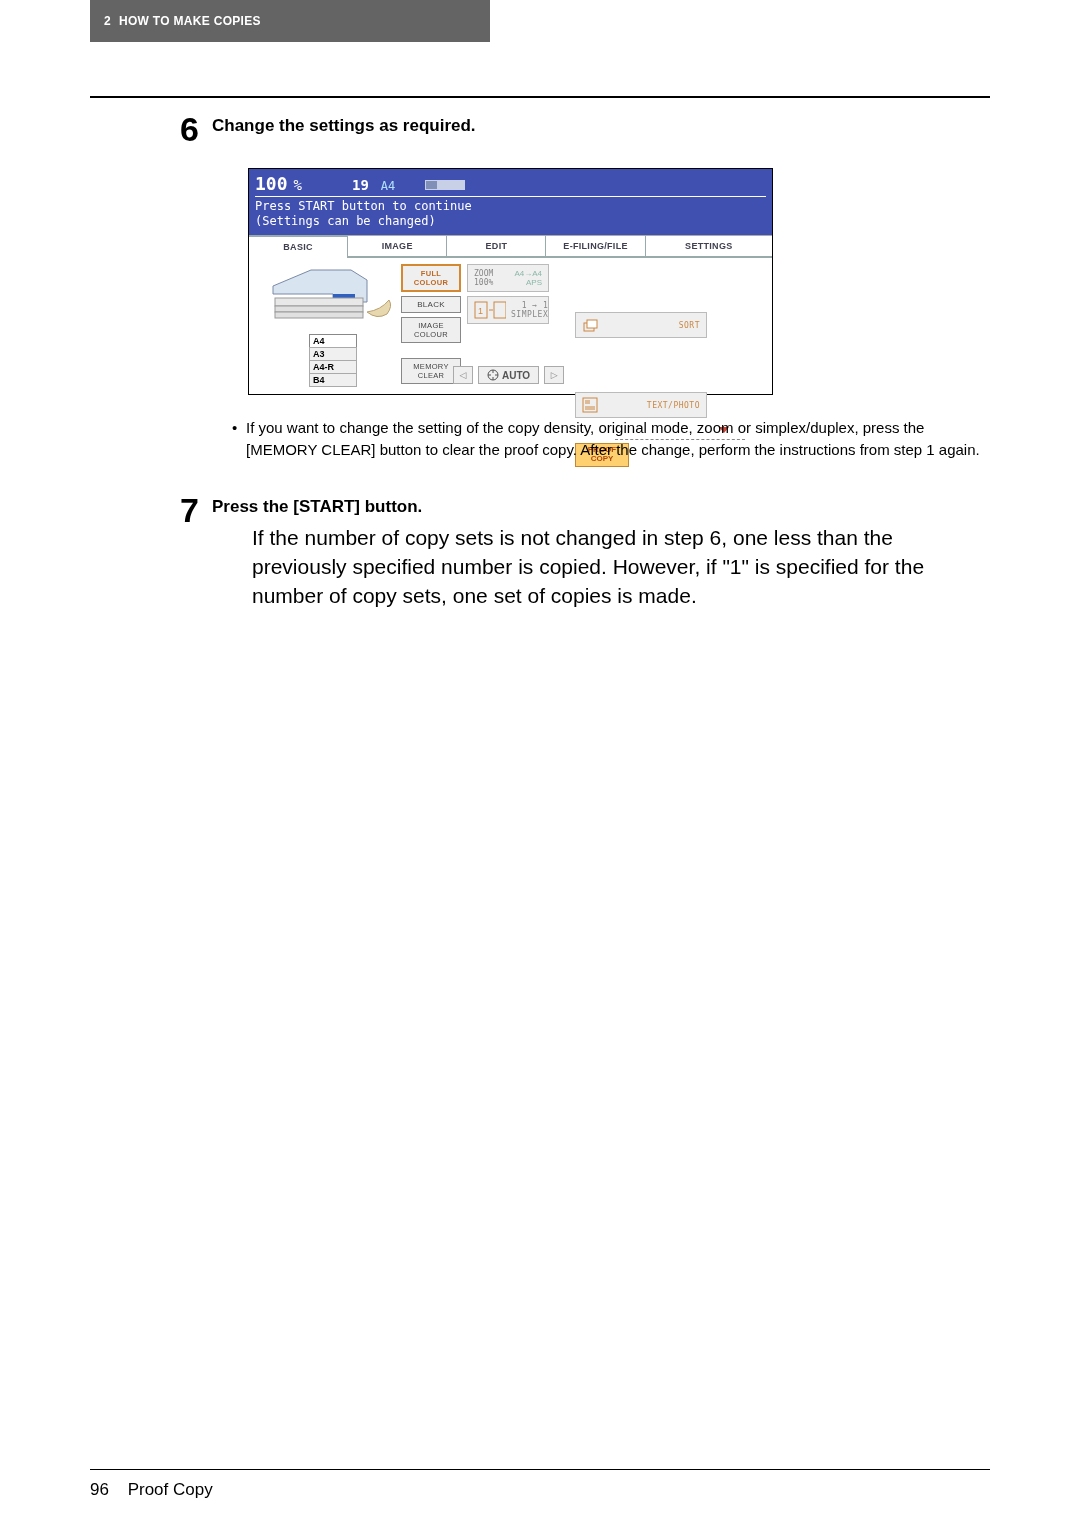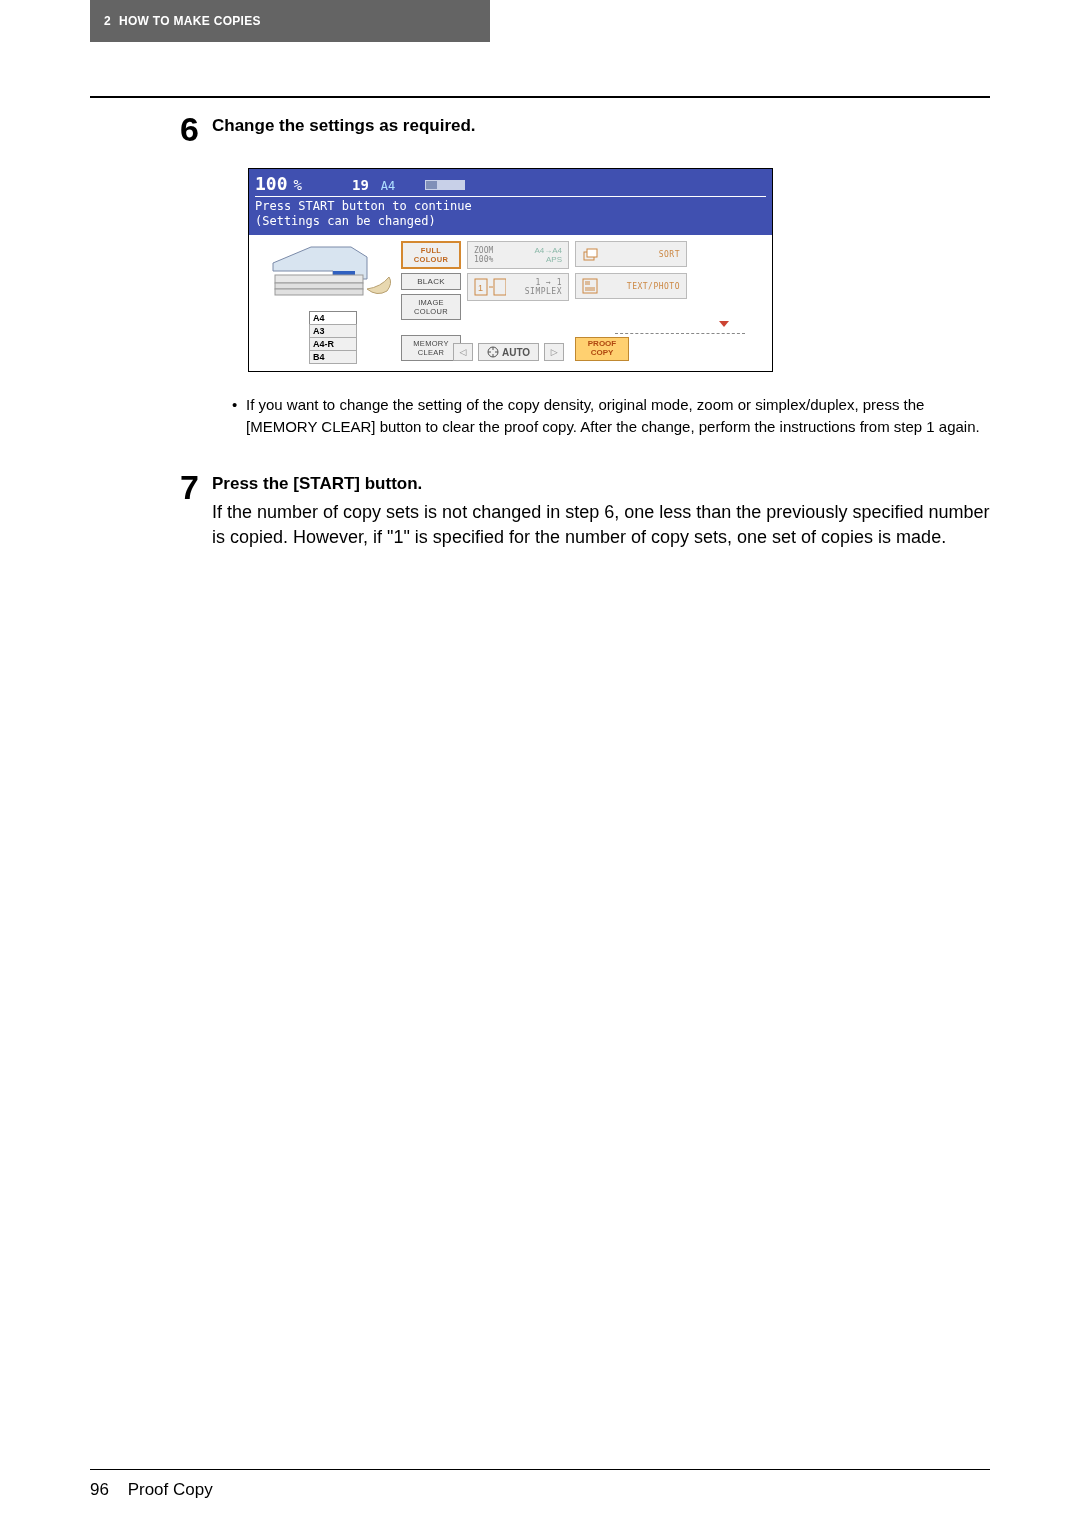--- a/index.html
+++ b/index.html
@@ -58,22 +58,23 @@
     .step-body {
       flex: 1;
       padding-top: 6px;
     }
     .step-title {
       font-weight: bold;
       font-size: 17px;
       margin-bottom: 6px;
     }
     .step-text {
-      font-size: 18px;
+      font-size: 21px;
       line-height: 1.4;
+      margin-left: 40px;
     }
     .screenshot {
       margin: 22px 0 22px 68px;
       width: 525px;
       border: 1px solid #000;
       background: #f97316;
     }
     .sc-top {
       background: #4050b0;
       color: #fff;
@@ -163,31 +164,31 @@
       font-weight: bold;
     }
     .sc-btn.tiny { font-size: 7.5px; }
     .sc-opt {
       display: flex;
       align-items: center;
       gap: 5px;
       background: #efefef;
       border: 1px solid #bbb;
       padding: 4px 6px;
-      width: 102px;
+      width: 82px;
       color: #888;
       font-size: 8px;
     }
     .sc-opt .lbl { flex: 1; text-align: right; font-family: monospace; letter-spacing: 0.5px; }
     .sc-opt svg, .sc-opt .icnbox { flex-shrink: 0; }
     .sc-right {
       width: 112px;
       gap: 6px;
     }
-    .sc-right .sc-opt { width: 112px; }
+    .sc-right .sc-opt { width: 132px; margin-top: 48px; }
     .sc-right .sc-opt .lbl { color: #cc8844; }
     .sc-footer-row {
       display: flex;
       align-items: center;
       gap: 5px;
       margin-top: auto;
     }
     .sc-arrow {
       width: 20px; height: 18px;
       background: #efefef;
@@ -284,20 +285,27 @@
       <div class="sc-line1">
         <span class="sc-big">100</span>
         <span class="sc-pct">%</span>
         <span class="sc-count">19</span>
         <span class="sc-paper">A4</span>
         <span class="sc-bar"></span>
       </div>
       <div class="sc-msg1">Press START button to continue</div>
       <div class="sc-msg2">(Settings can be changed)</div>
     </div>
+    <div class="sc-tabs">
+      <div class="sc-tab active">BASIC</div>
+      <div class="sc-tab">IMAGE</div>
+      <div class="sc-tab">EDIT</div>
+      <div class="sc-tab">E-FILING/FILE</div>
+      <div class="sc-tab">SETTINGS</div>
+    </div>
     <div class="sc-body">
 
       <div class="sc-col sc-trays">
         <div class="tray-img">
           <svg width="140" height="80" viewBox="0 0 140 80">
             <polygon points="18,22 56,6 96,6 112,16 112,38 78,38 78,30 18,30" fill="#d8e4f0" stroke="#7a8aa8" stroke-width="1"></polygon>
             <rect x="78" y="30" width="22" height="10" fill="#3060c0"></rect>
             <rect x="20" y="34" width="88" height="8" fill="#e8e8e8" stroke="#999"></rect>
             <rect x="20" y="42" width="88" height="6" fill="#e0e0e0" stroke="#999"></rect>
             <rect x="20" y="48" width="88" height="6" fill="#e0e0e0" stroke="#999"></rect>

